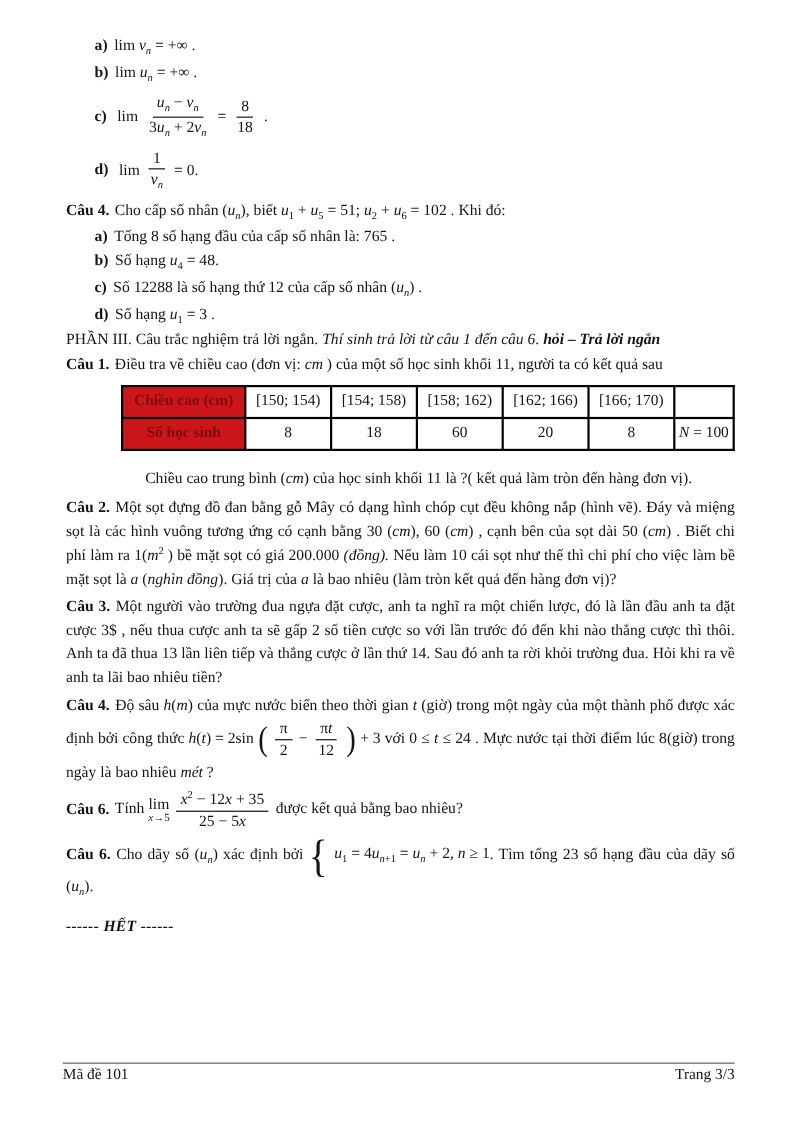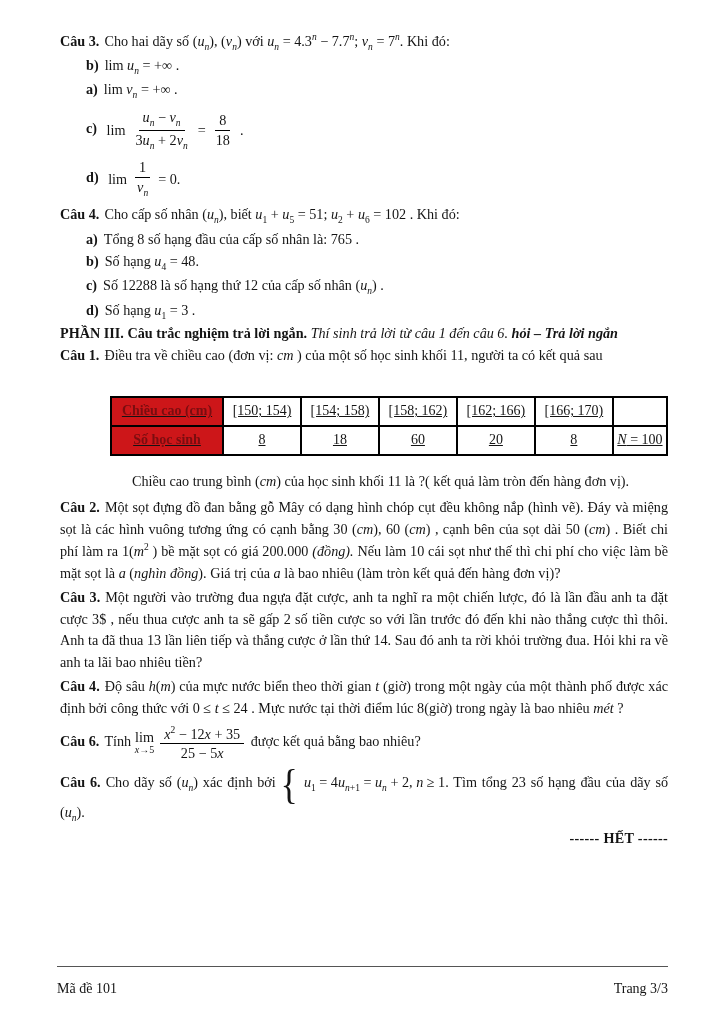--- a/index.html
+++ b/index.html
@@ -19,41 +19,40 @@
   .frac{display:inline-flex;flex-direction:column;align-items:center;margin:2px 3px;}
   .fn{display:block;padding:0 4px 1px;border-bottom:1.2px solid #000;line-height:1.15;text-align:right;}
   .fd{display:block;padding:1px 4px 0;line-height:1.15;text-align:left;}
   sub{font-size:9.5px;}
   sup{font-size:9.5px;}
   .bigp{font-size:26px;line-height:1;transform:scaleY(1.2);display:inline-block;margin:0 1px;}
   .limu{display:inline-flex;flex-direction:column;align-items:center;line-height:1;}
   .lims{font-size:10px;margin-top:1px;}
   .brace{font-size:36px;line-height:1;transform:scaleY(1.15);display:inline-block;margin-right:3px;font-weight:400;}
   .sys{display:inline-flex;flex-direction:row;align-items:flex-start;line-height:1.5;}
-  .part3 .pt{font-weight:bold;}
+  .part3 .pt{font-weight:normal;}
   .part3 .pi{font-weight:normal;font-style:italic;}
   .part3 .ps{font-weight:bold;font-style:italic;}
-  .htable{border-collapse:collapse;margin:30px 0 0 50px;table-layout:fixed;text-decoration:underline;}
+  .htable{border-collapse:collapse;margin:8px 0 0 50px;table-layout:fixed;}
   .htable td{border:2px solid #000;text-align:center;height:27px;padding:0 2px;font-size:14px;}
   .hdrcell{background:var(--hdr-bg,#cd1619);color:var(--hdr-tx,#7b0d10);font-weight:bold;}
   .note{margin:15px 0 5px 72px;line-height:1.5;}
-  .endmark{text-align:right;font-weight:bold;margin-top:5px;letter-spacing:.3px;}
+  .endmark{text-align:left;font-weight:bold;font-style:italic;margin-top:15px;letter-spacing:.3px;}
   .footer{position:absolute;left:57px;right:57px;top:966px;border-top:1.5px solid #555;
-          display:flex;justify-content:space-between;padding-top:14px;font-size:14px;}
+          display:flex;justify-content:space-between;padding-top:3px;font-size:14px;}
   .gap-sm{margin-top:4px;}
 </style>
 </head>
 <body>
 
 <div class="page">
 
   <div>
-    <p class="line"><b class="ql">Câu 3.</b><span>Cho hai dãy số (<i>u</i><sub><i>n</i></sub>), (<i>v</i><sub><i>n</i></sub>) với <i>u</i><sub><i>n</i></sub> = 4.3<sup><i>n</i></sup> − 7.7<sup><i>n</i></sup>; <i>v</i><sub><i>n</i></sub> = 7<sup><i>n</i></sup>. Khi đó:</span></p>
+    <p class="opt"><b class="optletter">a)</b><span>lim <i>v</i><sub><i>n</i></sub> = +∞ .</span></p>
     <p class="opt"><b class="optletter">b)</b><span>lim <i>u</i><sub><i>n</i></sub> = +∞ .</span></p>
-    <p class="opt"><b class="optletter">a)</b><span>lim <i>v</i><sub><i>n</i></sub> = +∞ .</span></p>
     <p class="opt gap-sm">
       <b class="optletter">c)</b>
       <span class="mrow">
         <span>lim</span>
         <span class="frac">
             <span class="fn"><i>u</i><sub><i>n</i></sub> − <i>v</i><sub><i>n</i></sub></span>
             <span class="fd">3<i>u</i><sub><i>n</i></sub> + 2<i>v</i><sub><i>n</i></sub></span>
           </span>
         <span>=</span>
         <span class="frac">
@@ -126,20 +125,35 @@
       </table>
 
     <p class="note">Chiều cao trung bình (<i>cm</i>) của học sinh khối 11 là ?( kết quả làm tròn đến hàng đơn vị).</p>
   </div>
 
   <p class="para"><b class="ql">Câu 2.</b><span>Một sọt đựng đồ đan bằng gỗ Mây có dạng hình chóp cụt đều không nắp (hình vẽ). Đáy và miệng sọt là các hình vuông tương ứng có cạnh bằng 30 (<i>cm</i>), 60 (<i>cm</i>) , cạnh bên của sọt dài 50 (<i>cm</i>) . Biết chi phí làm ra 1(<i>m</i><sup>2</sup> ) bề mặt sọt có giá 200.000 <i>(đồng).</i> Nếu làm 10 cái sọt như thế thì chi phí cho việc làm bề mặt sọt là <i>a</i> (<i>nghìn đồng</i>). Giá trị của <i>a</i> là bao nhiêu (làm tròn kết quả đến hàng đơn vị)?</span></p>
 
   <p class="para"><b class="ql">Câu 3.</b><span>Một người vào trường đua ngựa đặt cược, anh ta nghĩ ra một chiến lược, đó là lần đầu anh ta đặt cược 3$ , nếu thua cược anh ta sẽ gấp 2 số tiền cược so với lần trước đó đến khi nào thắng cược thì thôi. Anh ta đã thua 13 lần liên tiếp và thắng cược ở lần thứ 14. Sau đó anh ta rời khỏi trường đua. Hỏi khi ra về anh ta lãi bao nhiêu tiền?</span></p>
 
   <p class="para"><b class="ql">Câu 4.</b><span>Độ sâu <i>h</i>(<i>m</i>) của mực nước biển theo thời gian <i>t</i> (giờ) trong một ngày của một thành phố được xác định bởi công thức</span>
+    <span class="mrow">
+      <span><i>h</i>(<i>t</i>) = 2sin</span>
+        <span class="bigp">(</span>
+        <span class="frac">
+          <span class="fn">π</span>
+          <span class="fd">2</span>
+        </span>
+        <span>−</span>
+        <span class="frac">
+          <span class="fn">π<i>t</i></span>
+          <span class="fd">12</span>
+        </span>
+        <span class="bigp">)</span>
+        <span>+ 3</span>
+    </span>
     <span>với 0 ≤ <i>t</i> ≤ 24 . Mực nước tại thời điểm lúc 8(giờ) trong ngày là bao nhiêu <i>mét</i> ?</span>
   </p>
 
   <p class="para"><b class="ql">Câu 6.</b><span>Tính</span>
     <span class="mrow">
       <span class="limu">
           <span>lim</span>
           <span class="lims"><i>x</i>→5</span>
         </span>
       <span class="frac">

